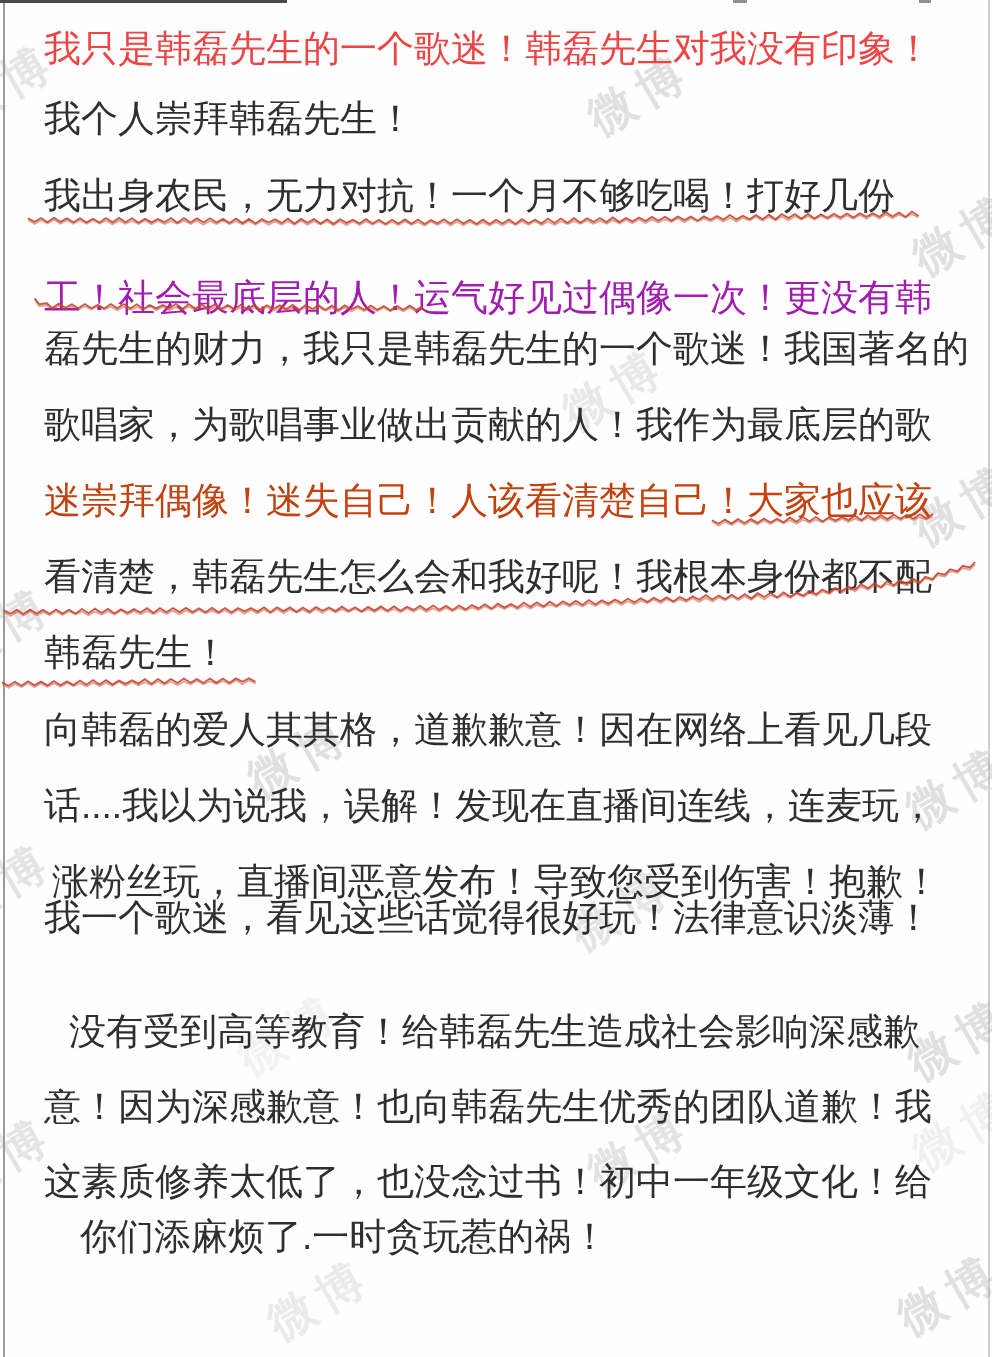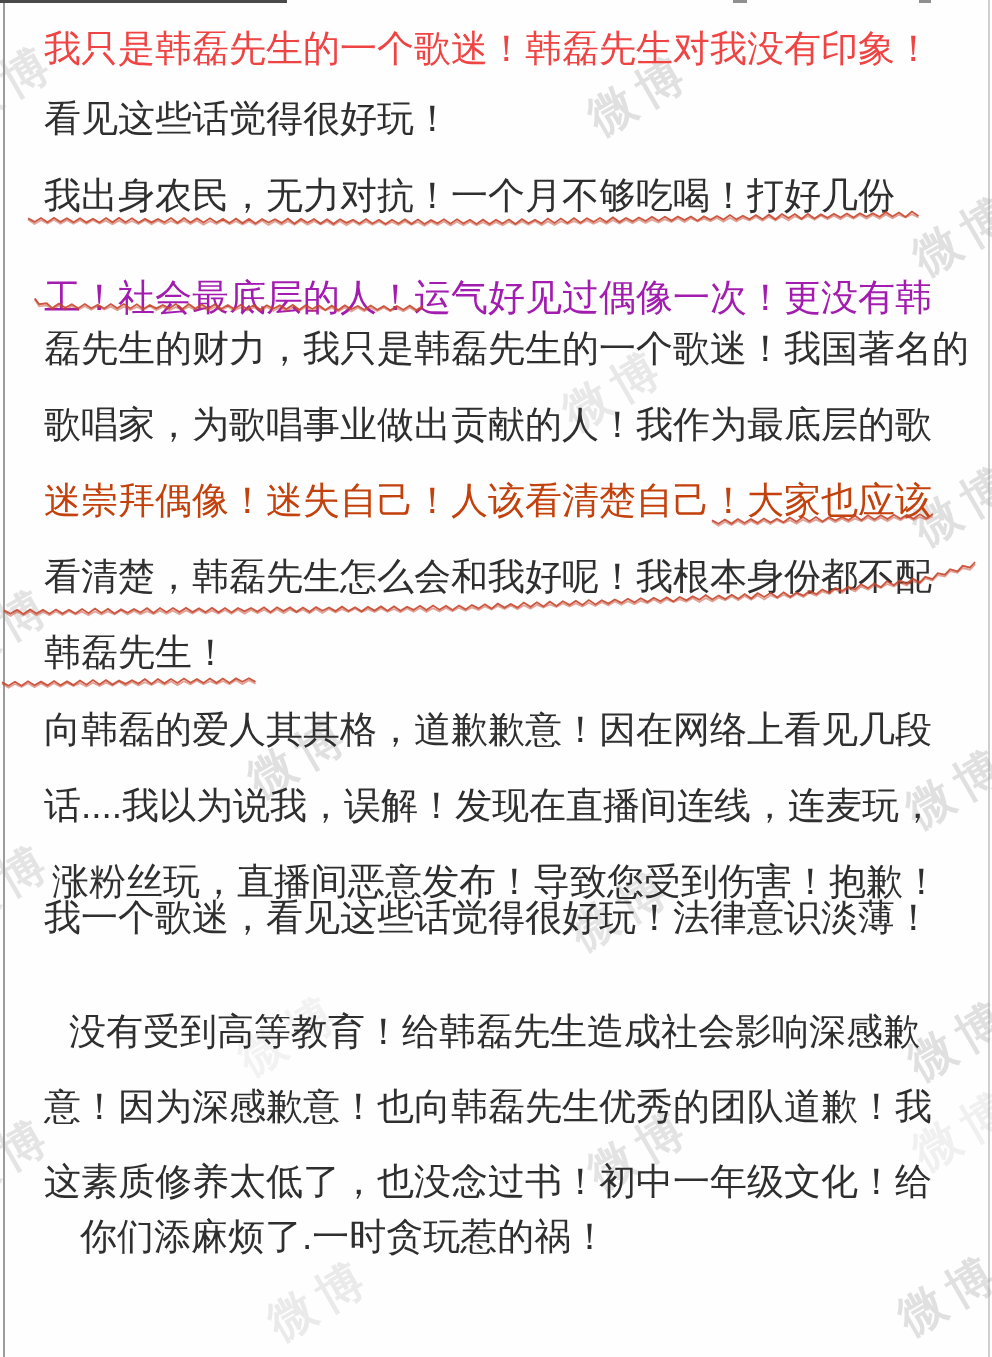--- a/index.html
+++ b/index.html
@@ -60,21 +60,21 @@
       <div class="watermark" style="left: 640px; top: 1150px; opacity: 0.28; color: rgb(158, 158, 158);">微博</div>
       <div class="watermark" style="left: 2px; top: 1158px; opacity: 0.26; color: rgb(158, 158, 158);">微博</div>
       <div class="watermark" style="left: 965px; top: 1130px; opacity: 0.14; color: rgb(158, 158, 158);">微博</div>
       <div class="watermark" style="left: 290px; top: 1035px; opacity: 0.12; color: rgb(158, 158, 158);">微博</div>
       <div class="watermark" style="left: 320px; top: 1300px; opacity: 0.2; color: rgb(158, 158, 158);">微博</div>
       <div class="watermark" style="left: 950px; top: 1295px; opacity: 0.3; color: rgb(158, 158, 158);">微博</div>
     </div>
 
   <div id="lines">
       <div class="text-line" style="top: 29px; color: #ef4444;">我只是韩磊先生的一个歌迷！韩磊先生对我没有印象！</div>
-      <div class="text-line" style="top: 99px; color: rgb(47, 47, 47);">看见这些话觉得很好玩！</div>
+      <div class="text-line" style="top: 99px; color: rgb(47, 47, 47);">我个人崇拜韩磊先生！</div>
       <div class="text-line" style="top: 176px; color: rgb(47, 47, 47);">我出身农民，无力对抗！一个月不够吃喝！打好几份</div>
       <div class="text-line" style="top: 253px; color: #a21caf; margin-top: 25px;">工！社会最底层的人！运气好见过偶像一次！更没有韩</div>
       <div class="text-line" style="top: 329px; color: rgb(47, 47, 47);">磊先生的财力，我只是韩磊先生的一个歌迷！我国著名的</div>
       <div class="text-line" style="top: 405px; color: rgb(47, 47, 47); text-align: center;">歌唱家，为歌唱事业做出贡献的人！我作为最底层的歌</div>
       <div class="text-line" style="top: 481px; color: #c2410c;">迷崇拜偶像！迷失自己！人该看清楚自己！大家也应该</div>
       <div class="text-line" style="top: 557px; color: rgb(47, 47, 47); text-align: right;">看清楚，韩磊先生怎么会和我好呢！我根本身份都不配</div>
       <div class="text-line" style="top: 633px; color: rgb(47, 47, 47);">韩磊先生！</div>
       <div class="text-line" style="top: 710px; color: rgb(47, 47, 47);">向韩磊的爱人其其格，道歉歉意！因在网络上看见几段</div>
       <div class="text-line" style="top: 786px; color: rgb(47, 47, 47);">话....我以为说我，误解！发现在直播间连线，连麦玩，</div>
       <div class="text-line" style="top: 862px; color: rgb(47, 47, 47); margin-left: 8px;">涨粉丝玩，直播间恶意发布！导致您受到伤害！抱歉！</div>

